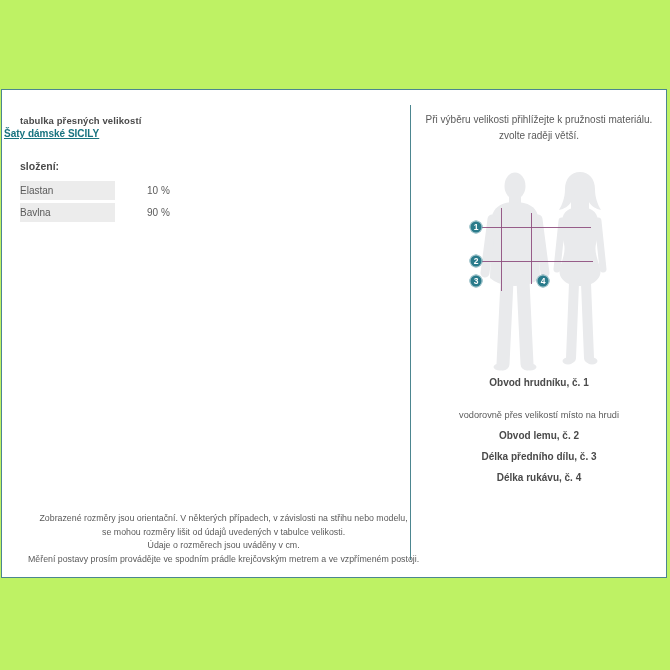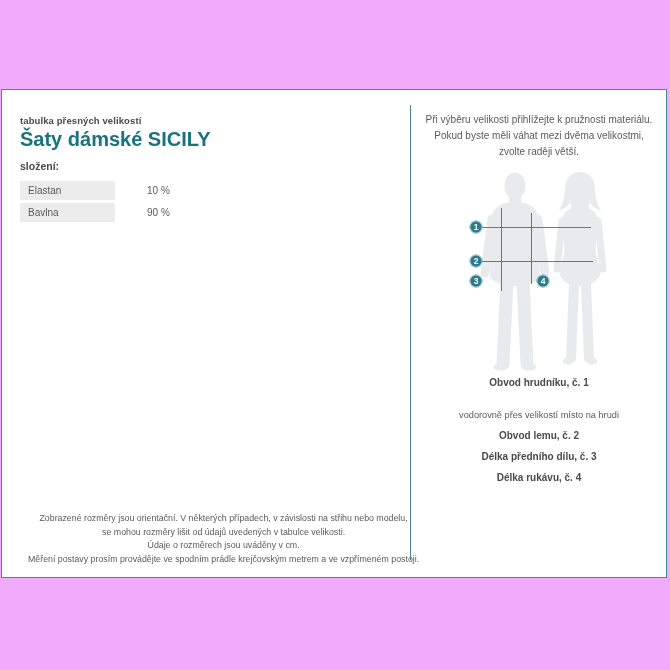--- a/index.html
+++ b/index.html
@@ -1,35 +1,35 @@
 <!DOCTYPE html>
 <html style="--accent: #17737F; --border: #4C8690; --marker: #2A7B8B; --measure-line: #8E4E7E; --silhouette: #E9EAEC; --text-dark: #4A4A4A; --text-body: #5A5A5A; --cell-bg: #ECECEC;"><head>
 <meta charset="utf-8">
 <style>
   * { margin:0; padding:0; box-sizing:border-box; }
   html,body { width:670px; height:670px; background:#ffffff;
               font-family:"Liberation Sans", sans-serif; color:var(--text-body); }
-  .page { position:relative; width:670px; height:670px; overflow:hidden; background:#f0abfc; }
+  .page { position:relative; width:670px; height:670px; overflow:hidden; background:#bef264; }
 
   .main-box { position:absolute; left:1px; top:89px; width:666px; height:489px;
               border:1px solid var(--border); background:#fff; }
   .divider { position:absolute; left:410px; top:105px; width:1px; height:455px;
              background:var(--border); }
 
   .eyebrow { position:absolute; left:20px; top:115px; font-size:9.5px; font-weight:bold;
              color:var(--text-dark); letter-spacing:0.1px; }
-  .title   { position:absolute; left:20px; top:128px; font-size:20px; font-weight:bold;
-             color:var(--accent); }
+  .title   { position:absolute; left:4px; top:128px; font-size:10px; font-weight:bold;
+             color:var(--accent);text-decoration:underline; }
   .comp-heading { position:absolute; left:20px; top:160px; font-size:10.5px; font-weight:bold;
                   color:var(--text-dark); }
 
   .comp-table { position:absolute; left:20px; top:181px; width:190px; }
   .comp-row { display:flex; align-items:center; height:19px; margin-bottom:3px; }
   .comp-cell-label { width:95px; height:19px; background:var(--cell-bg);
-                     font-size:10px; color:var(--text-body); line-height:19px; padding-left:8px; }
+                     font-size:10px; color:var(--text-body); line-height:19px; }
   .comp-cell-value { margin-left:32px; font-size:10px; color:var(--text-body); }
 
   .disclaimer { position:absolute; left:28px; top:512px;text-align:center; }
   .disclaimer div { font-size:8.8px; line-height:13.5px; color:var(--text-body); white-space:nowrap; }
 
   .size-note { position:absolute; left:411px; top:112px; width:256px; text-align:center; }
   .size-note div { font-size:10px; line-height:16px; color:var(--text-body); white-space:nowrap;text-align:center; }
 
   .diagram { position:absolute; left:411px; top:165px; width:256px; height:226px; }
   .diagram svg { position:absolute; left:0; top:0; }
@@ -71,21 +71,20 @@
 
   <div class="disclaimer">
     <div>Zobrazené rozměry jsou orientační. V některých případech, v závislosti na střihu nebo modelu,</div>
     <div>se mohou rozměry lišit od údajů uvedených v tabulce velikosti.</div>
     <div>Údaje o rozměrech jsou uváděny v cm.</div>
     <div>Měření postavy prosím provádějte ve spodním prádle krejčovským metrem a ve vzpřímeném postoji.</div>
   </div>
 
   <div class="size-note">
     <div>Při výběru velikosti přihlížejte k pružnosti materiálu.</div>
-    <div>Pokud byste měli váhat mezi dvěma velikostmi,</div>
     <div>zvolte raději větší.</div>
   </div>
 
   <div class="diagram">
     <svg width="256" height="226" viewBox="0 0 256 226">
 
       <g style="fill:var(--silhouette)">
         <ellipse cx="104" cy="21" rx="10.5" ry="13.5"></ellipse>
         <rect x="98" y="28" width="12" height="12"></rect>
         <path d="M104,37 C91,37 83,42 81,51 L79,113 Q88,121 104,121 Q120,121 129,113 L127,51 C125,42 117,37 104,37 Z"></path>

